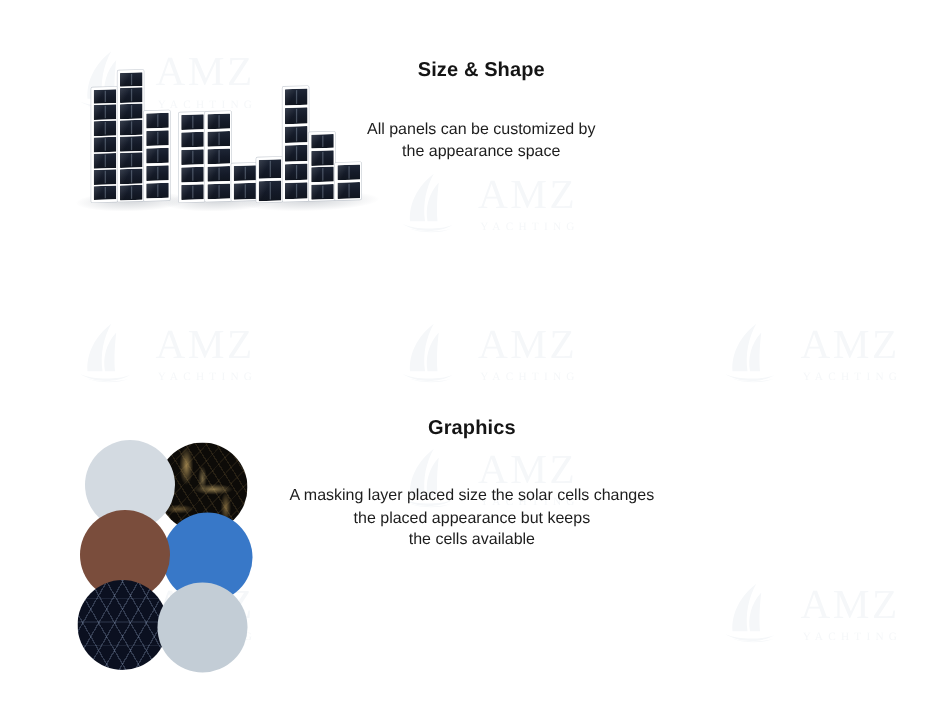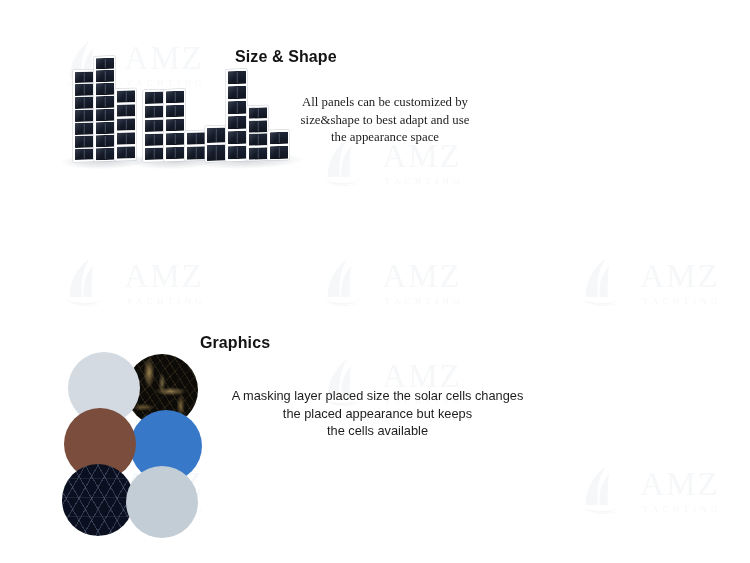--- a/index.html
+++ b/index.html
@@ -64,20 +64,21 @@
   }
 
   
   .section { position: absolute; z-index: 5; }
 
   .section-title {
     font-family: "Liberation Sans", sans-serif;
     font-weight: bold;
     font-size: 16px;
     color: #141414;
+    text-align: center;
     letter-spacing: 0.1px;
   }
   .section-body {
     font-family: "Liberation Sans", sans-serif;
     font-size: 12.8px;
     line-height: 1.38;
     color: #1d1d1d;
     text-align: center;
   }
   .section-body div { white-space: nowrap; }
@@ -361,23 +362,22 @@
       </div>
       <div class="panel-col" style="left: 63px; width: 21px; height: 30px;">
         <div class="cell"></div>
         <div class="cell"></div>
       </div>
     </div>
   </div>
 
 <div class="section" style="left:235px; top:48px; width:300px;">
   <div class="section-title">Size &amp; Shape</div>
-  <div class="section-body" style="margin-top:28px;font-family:Liberation Serif, serif;">
+  <div class="section-body" style="margin-top:28px;">
     <div>All panels can be customized by</div>
-    <div>size&amp;shape to best adapt and use</div>
     <div>the appearance space</div>
   </div>
 </div>
 
 <div id="circles-figure">
     <div class="circle" style="background: rgb(211, 218, 225); left: 8px; top: 0px; z-index: 2;"></div>
     <div class="circle c-marble" style="left: 66px; top: 2px; z-index: 1;"></div>
     <div class="circle" style="background: rgb(122, 77, 60); left: 4px; top: 56px; z-index: 4;"></div>
     <div class="circle" style="background: rgb(56, 120, 200); left: 70px; top: 58px; z-index: 3;"></div>
     <div class="circle c-chevron" style="left: 2px; top: 112px; z-index: 5;"></div>

